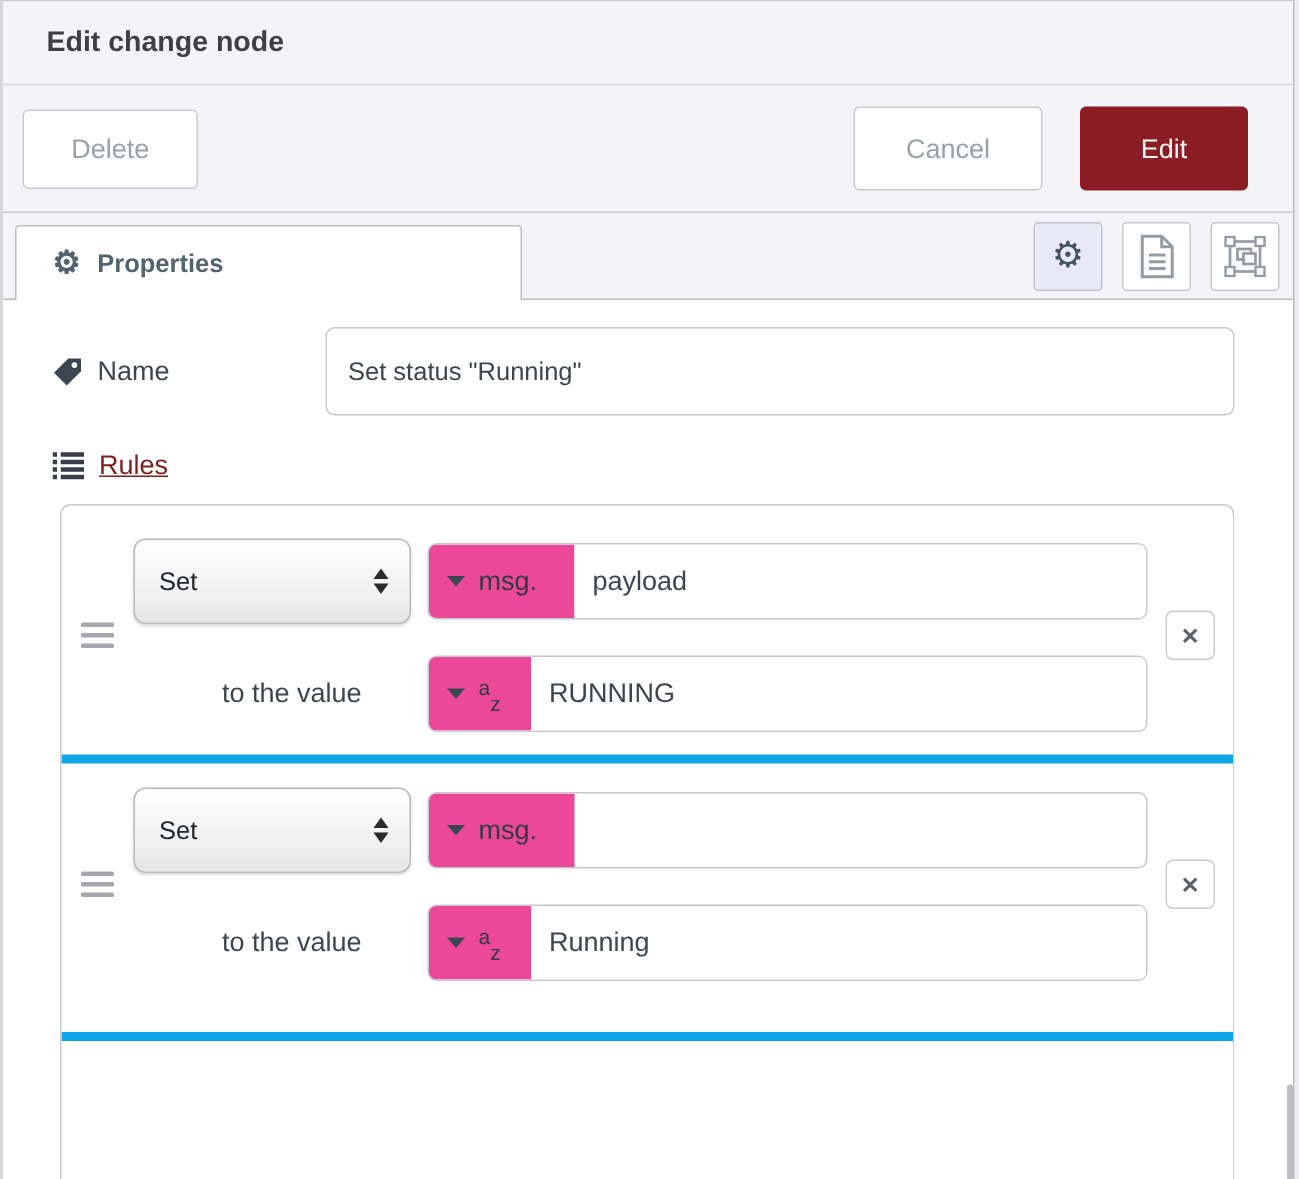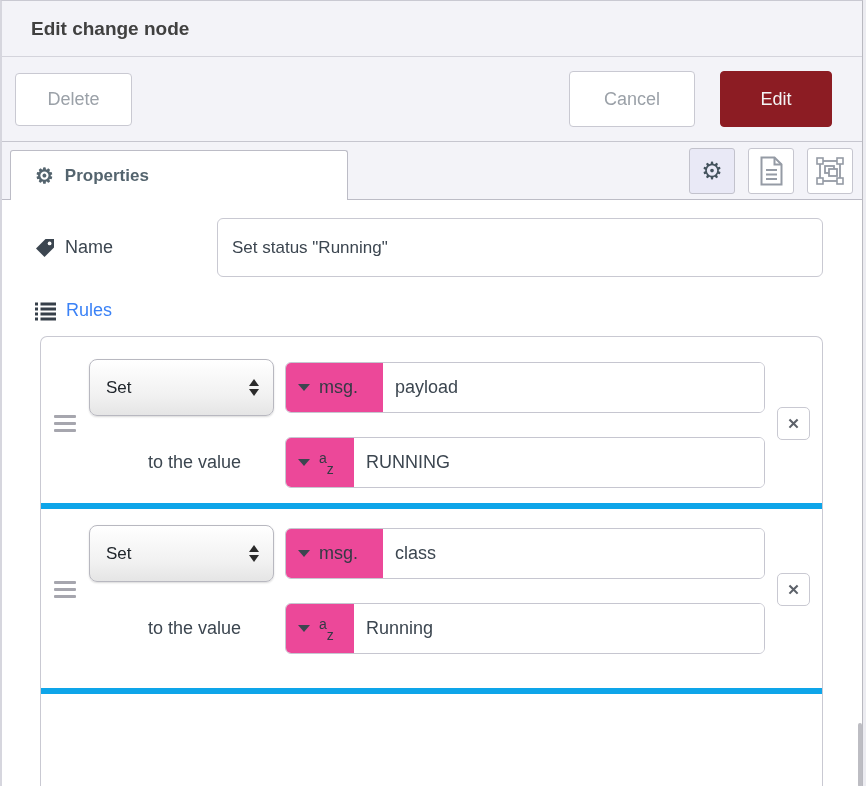--- a/index.html
+++ b/index.html
@@ -99,22 +99,22 @@
     font-size: 18px; color: #3c4650;
   }
   .text-input {
     flex: 1; height: 59px;
     border: 1px solid #c9c9d2; border-radius: 6px;
     font-family: inherit; font-size: 17px; color: #3c4650;
     padding: 0 14px; background: #fff;
   }
   .rules-label {
     margin-top: 23px;
-    display: flex; align-items: flex-end; gap: 10px;
-    font-size: 18px; color: #3b82f6;
+    display: flex; align-items: center; gap: 10px;
+    font-size: 18px; color: #7f1d1d; text-decoration: underline;
   }
   
   .rules-box {
     margin-top: 15px; margin-left: 5px;
     border: 1px solid #c9c9d2; border-bottom: none;
     border-radius: 7px 7px 0 0;
     height: 480px;
     background: #fff;
     overflow: hidden;
   }
@@ -327,21 +327,20 @@
               <span class="sel-arrows">
                 <span class="tri-up"></span>
                   <span class="tri-down"></span>
               </span>
             </div>
             <div class="typed-group">
               <button class="type-btn msg">
                 <span class="caret-down"></span>
                 <span class="type-label">msg.</span>
               </button>
-              <input class="group-input" type="text" value="class" style="">
             </div>
           </div>
           <div class="rrow">
             <div class="to-label">to the value</div>
             <div class="typed-group">
               <button class="type-btn str">
                 <span class="caret-down"></span>
                 <span class="az">
                     <span class="az-a">a</span>
                     <span class="az-z">z</span>

